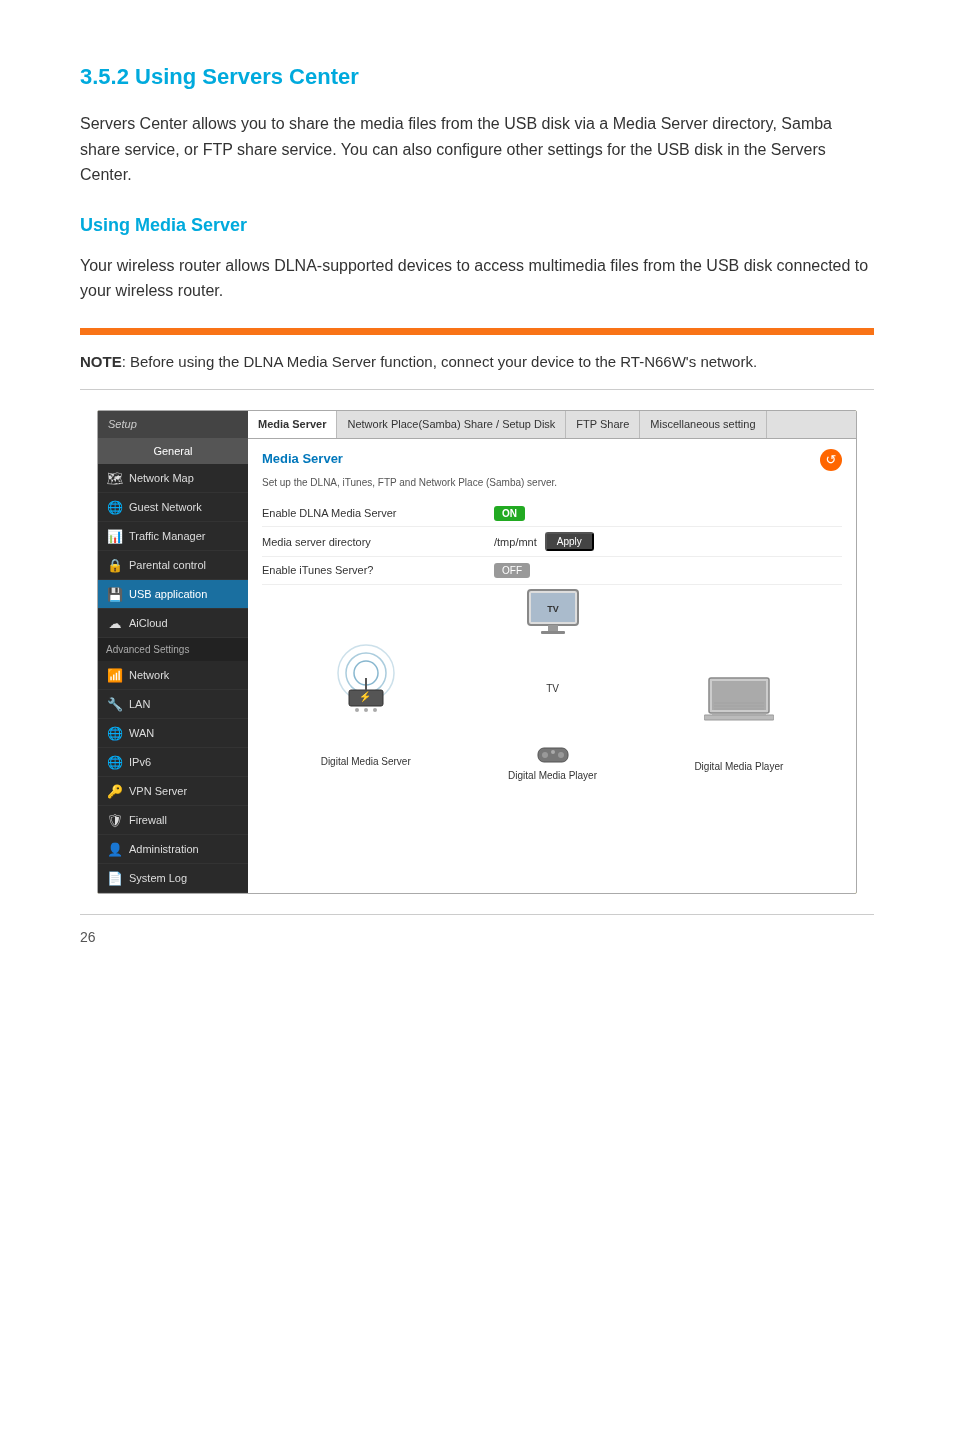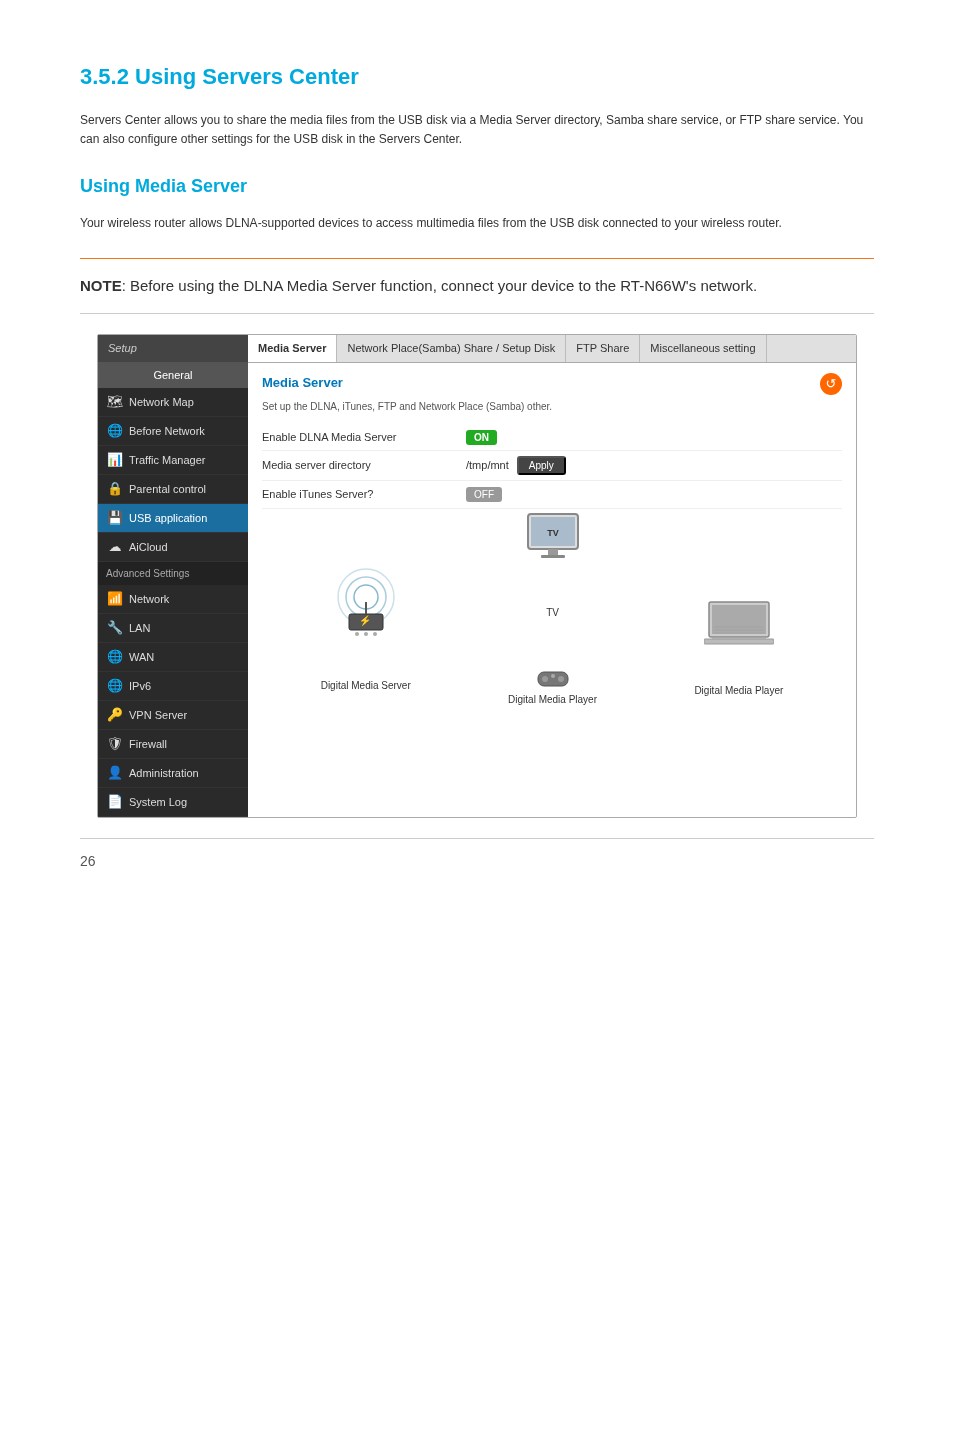--- a/index.html
+++ b/index.html
@@ -15,35 +15,35 @@
     }
 
     .section-title {
       color: #00aadd;
       font-size: 22px;
       font-weight: bold;
       margin-bottom: 18px;
     }
 
     .body-text {
-      font-size: 12px;
+      font-size: 16px;
       color: #333;
       margin-bottom: 24px;
       line-height: 1.6;
     }
 
     .subsection-title {
       color: #00aadd;
       font-size: 18px;
       font-weight: bold;
       margin-bottom: 14px;
     }
 
     .note-box {
-      border-top: 1px solid #f97316;
+      border-top: 7px solid #f97316;
       border-bottom: 1px solid #cccccc;
       padding: 16px 0;
       margin-bottom: 20px;
       font-size: 15px;
       color: #333;
     }
 
     
     .router-ui {
       border: 1px solid #aaaaaa;
@@ -182,21 +182,21 @@
     }
 
     .settings-row {
       display: flex;
       align-items: center;
       padding: 5px 0;
       border-bottom: 1px solid #eeeeee;
     }
 
     .settings-label {
-      width: 204px;
+      width: 232px;
       font-size: 11px;
       color: #333;
     }
 
     .settings-value {
       flex: 1;
       font-size: 11px;
       color: #333;
     }
 
@@ -273,21 +273,21 @@
     <div class="sidebar">
       <div class="sidebar-setup">Setup</div>
       <div class="sidebar-general">General</div>
 
       <div class="sidebar-item">
         <span class="sidebar-icon">🗺</span>
         <span>Network Map</span>
       </div>
       <div class="sidebar-item">
         <span class="sidebar-icon">🌐</span>
-        <span>Before Network</span>
+        <span>Guest Network</span>
       </div>
       <div class="sidebar-item">
         <span class="sidebar-icon">📊</span>
         <span>Traffic Manager</span>
       </div>
       <div class="sidebar-item">
         <span class="sidebar-icon">🔒</span>
         <span>Parental control</span>
       </div>
       <div class="sidebar-item active">
@@ -342,21 +342,21 @@
         <div class="tab">Network Place(Samba) Share / Setup Disk</div>
         <div class="tab">FTP Share</div>
         <div class="tab">Miscellaneous setting</div>
       </div>
 
       <div class="main-content">
         <div class="media-server-header">
           <span class="media-server-title">Media Server</span>
           <div class="refresh-icon">↺</div>
         </div>
-        <div class="media-server-subtitle">Set up the DLNA, iTunes, FTP and Network Place (Samba) other.</div>
+        <div class="media-server-subtitle">Set up the DLNA, iTunes, FTP and Network Place (Samba) server.</div>
 
         <div class="settings-row">
           <div class="settings-label">Enable DLNA Media Server</div>
           <div class="settings-value">
             <span class="toggle-on">ON</span>
           </div>
         </div>
 
         <div class="settings-row">
           <div class="settings-label">Media server directory</div>

